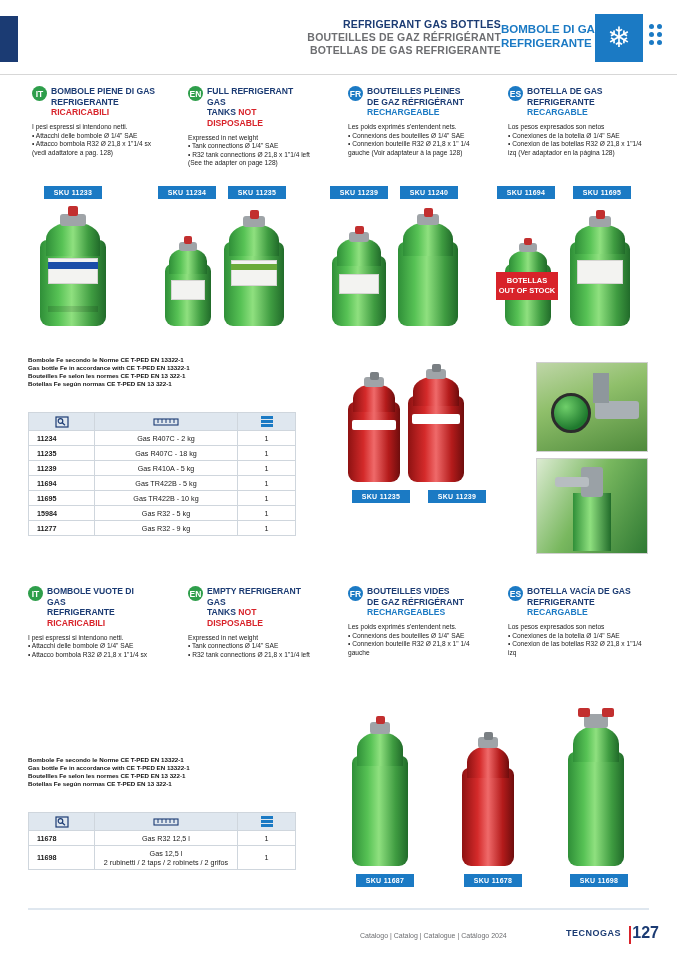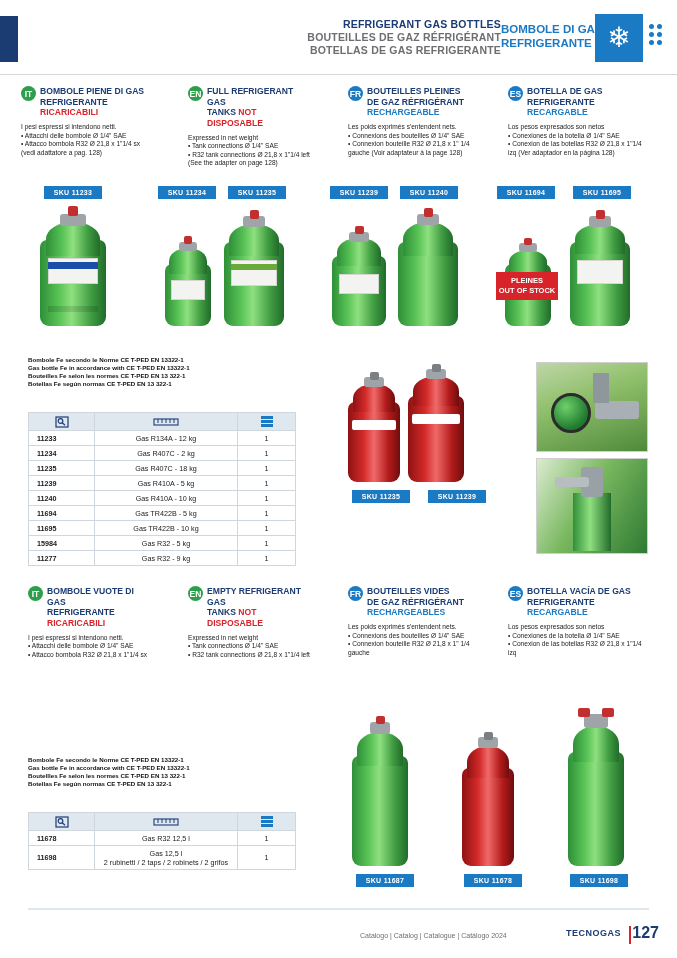--- a/index.html
+++ b/index.html
@@ -114,21 +114,21 @@
           <i></i>
         </div>
       <div class="row">
           <i></i>
           <i></i>
         </div>
     </div>
     <div class="header-rule"></div>
   </div>
 
-  <div class="lang-block" style="left:21px; top:86px; width:126px;">
+  <div class="lang-block" style="left:32px; top:86px; width:126px;">
     <span class="lang-badge b-it">IT</span><span class="lang-title"><span>BOMBOLE PIENE DI GAS</span><br><span>REFRIGERANTE </span><span class="alt-red">RICARICABILI</span></span>
     <div class="lang-body" style="white-space:pre-line;">I pesi espressi si intendono netti.
 • Attacchi delle bombole Ø 1/4" SAE
 • Attacco bombola R32 Ø 21,8 x 1"1/4 sx (vedi adattatore a pag. 128)</div>
   </div>
 
   <div class="lang-block" style="left:188px; top:86px; width:126px;">
     <span class="lang-badge b-en">EN</span><span class="lang-title"><span>FULL REFRIGERANT GAS</span><br><span>TANKS </span><span class="alt-red">NOT DISPOSABLE</span></span>
     <div class="lang-body" style="white-space:pre-line;">Expressed in net weight
 • Tank connections Ø 1/4" SAE
@@ -199,21 +199,21 @@
     <div class="valve" style="left:26px; top:0px; width:9px; height:9px; background:#c22f2f; border-radius:2px;"></div>
   </div>
 
   <div class="bottle" style="left:505px; top:238px; width:46px; height:88px;">
     <div class="body" style="top:26px; width:46px; height:62px; background:linear-gradient(90deg,#2f8f38 0%,#57c255 28%,#8fe07f 48%,#3f9c41 78%,#216b2a 100%);"></div>
     <div class="shoulder" style="left:4px; top:12px; width:38px; height:24px; background:linear-gradient(90deg,#2f8f38 0%,#57c255 30%,#8fe07f 50%,#3f9c41 78%,#216b2a 100%);"></div>
     <div class="collar" style="left:14px; top:5px; width:18px; height:9px; background:#9fa4a8;"></div>
     <div class="valve" style="left:19px; top:0px; width:8px; height:7px; background:#c22f2f; border-radius:2px;"></div>
   </div>
   <div class="oos">
-    <span>PLEINES</span><br>
+    <span>BOTELLAS</span><br>
     <span>OUT OF STOCK</span>
   </div>
   <style>.oos{left:496px; top:272px;}</style>
 
   <div class="bottle" style="left:570px; top:210px; width:60px; height:116px;">
     <div class="body" style="top:32px; width:60px; height:84px; background:linear-gradient(90deg,#2f8f38 0%,#57c255 28%,#8fe07f 48%,#3f9c41 78%,#216b2a 100%);"></div>
     <div class="shoulder" style="left:5px; top:14px; width:50px; height:30px; background:linear-gradient(90deg,#2f8f38 0%,#57c255 30%,#8fe07f 50%,#3f9c41 78%,#216b2a 100%);"></div>
     <div class="collar" style="left:19px; top:6px; width:22px; height:11px; background:#9fa4a8;"></div>
     <div class="valve" style="left:26px; top:0px; width:9px; height:9px; background:#c22f2f; border-radius:2px;"></div>
     <div class="label" style="left:7px; top:50px; width:46px; height:24px;"></div>
@@ -248,42 +248,32 @@
           <svg class="hdr-ico" width="16" height="13" viewBox="0 0 16 13">
               <rect x="2" y="1" width="12" height="3" fill="#1b7ac4"></rect>
               <rect x="2" y="5" width="12" height="3" fill="#1b7ac4"></rect>
               <rect x="2" y="9" width="12" height="3" fill="#1b7ac4"></rect>
             </svg>
         </th>
       </tr>
     </thead>
     <tbody>
       <tr>
-          <td class="code">11233</td>
-          <td class="desc">Gas R134A - 12 kg</td>
-          <td class="qty">1</td>
-        </tr>
-      <tr>
           <td class="code">11234</td>
           <td class="desc">Gas R407C - 2 kg</td>
           <td class="qty">1</td>
         </tr>
       <tr>
           <td class="code">11235</td>
           <td class="desc">Gas R407C - 18 kg</td>
           <td class="qty">1</td>
         </tr>
       <tr>
           <td class="code">11239</td>
           <td class="desc">Gas R410A - 5 kg</td>
-          <td class="qty">1</td>
-        </tr>
-      <tr>
-          <td class="code">11240</td>
-          <td class="desc">Gas R410A - 10 kg</td>
           <td class="qty">1</td>
         </tr>
       <tr>
           <td class="code">11694</td>
           <td class="desc">Gas TR422B - 5 kg</td>
           <td class="qty">1</td>
         </tr>
       <tr>
           <td class="code">11695</td>
           <td class="desc">Gas TR422B - 10 kg</td>

